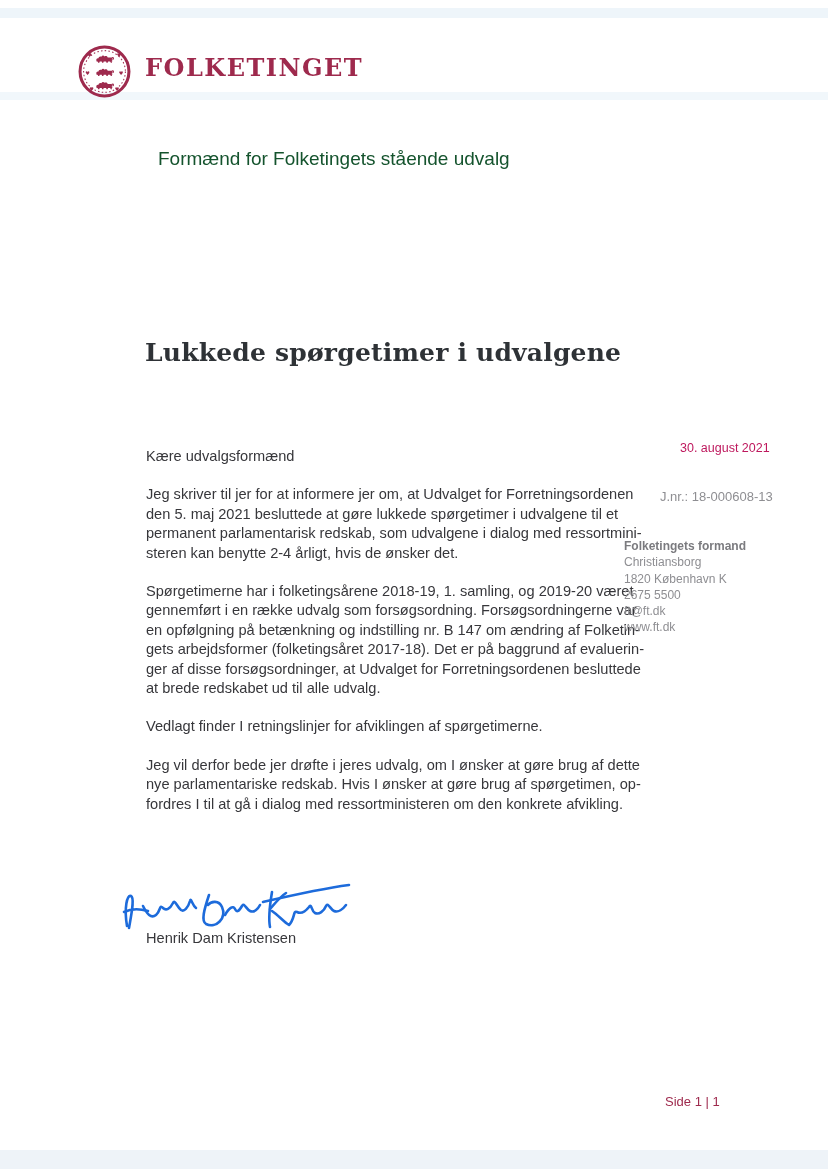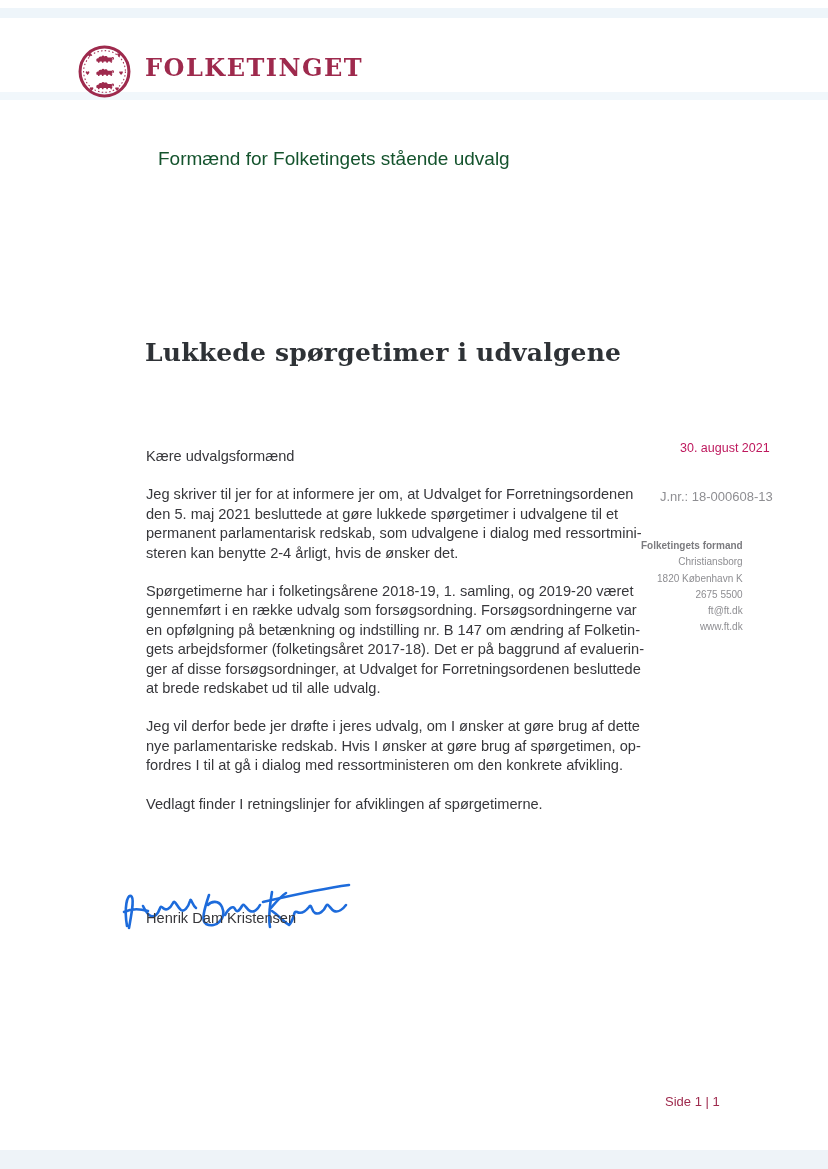--- a/index.html
+++ b/index.html
@@ -46,26 +46,26 @@
     font-size: 14.6px; line-height: 19.4px; color: #37373b;
   }
   .body-col .salutation { margin: 7px 0 19px 0; white-space: pre; }
   .body-col p.para { margin: 8px 0 19px 0; white-space: pre; }
   .body-col .closing { margin: 31px 0 0 0; white-space: pre; }
 
   .signature-svg {
     position: absolute; left: 121px; top: 882px; width: 232px; height: 52px;
   }
   .typed-name {
-    position: absolute; left: 146px; top: 910px;
+    position: absolute; left: 146px; top: 930px;
     font-size: 14.6px; color: #37373b;
   }
   .side-date { position: absolute; left: 680px; top: 441px; font-size: 12.5px; color: #be185d; }
   .side-jnr  { position: absolute; left: 660px; top: 489px; font-size: 13px; color: #8e8e92; }
-  .sender-block { position: absolute; left: 641px; top: 538px; font-size: 10px; line-height: 16.3px; color: #8e8e92; text-align: right; }
+  .sender-block { position: absolute; left: 624px; top: 538px; font-size: 12px; line-height: 16.3px; color: #8e8e92; }
   .sender-block .sender-name { font-weight: bold; color: #7b7b7f; }
 
   .page-indicator {
     position: absolute; left: 656px; top: 1094px;
     font-size: 13px; color: var(--brand); margin-left: 9px;
   }
   .heart { font-family: "DejaVu Sans", sans-serif; }
 </style>
 </head>
 <body>
@@ -112,24 +112,24 @@
     <p class="para">Jeg skriver til jer for at informere jer om, at Udvalget for Forretningsordenen
 den 5. maj 2021 besluttede at gøre lukkede spørgetimer i udvalgene til et
 permanent parlamentarisk redskab, som udvalgene i dialog med ressortmini-
 steren kan benytte 2-4 årligt, hvis de ønsker det.</p>
     <p class="para">Spørgetimerne har i folketingsårene 2018-19, 1. samling, og 2019-20 været
 gennemført i en række udvalg som forsøgsordning. Forsøgsordningerne var
 en opfølgning på betænkning og indstilling nr. B 147 om ændring af Folketin-
 gets arbejdsformer (folketingsåret 2017-18). Det er på baggrund af evaluerin-
 ger af disse forsøgsordninger, at Udvalget for Forretningsordenen besluttede
 at brede redskabet ud til alle udvalg.</p>
+    <p class="para">Vedlagt finder I retningslinjer for afviklingen af spørgetimerne.</p>
     <p class="para">Jeg vil derfor bede jer drøfte i jeres udvalg, om I ønsker at gøre brug af dette
 nye parlamentariske redskab. Hvis I ønsker at gøre brug af spørgetimen, op-
 fordres I til at gå i dialog med ressortministeren om den konkrete afvikling.</p>
-    <p class="para">Vedlagt finder I retningslinjer for afviklingen af spørgetimerne.</p>
   </div>
 
   <svg class="signature-svg" viewBox="0 0 232 52">
     <g fill="none" stroke="var(--ink)" stroke-width="2.6" stroke-linecap="round" stroke-linejoin="round">
       <path d="M6,44 C3,26 6,12 10,14 C14,16 10,34 8,46 M3,30 C11,26 20,27 27,29"></path>
       <path d="M22,24 C26,32 30,37 35,33 C40,29 38,22 42,26 C45,29 49,27 52,21 C54,17 56,25 60,28 C63,30 67,26 69,19 C70,15 71,23 75,26"></path>
       <path d="M88,13 C83,28 80,39 85,42 C95,47 106,36 101,25 C98,18 90,19 87,23"></path>
       <path d="M104,33 C108,26 112,23 114,27 C116,31 118,29 121,24 C123,20 125,27 129,29 C133,31 137,27 139,23"></path>
       <path d="M151,10 C149,22 147,35 149,45"></path>
       <path d="M149,27 C155,20 160,14 165,11"></path>

